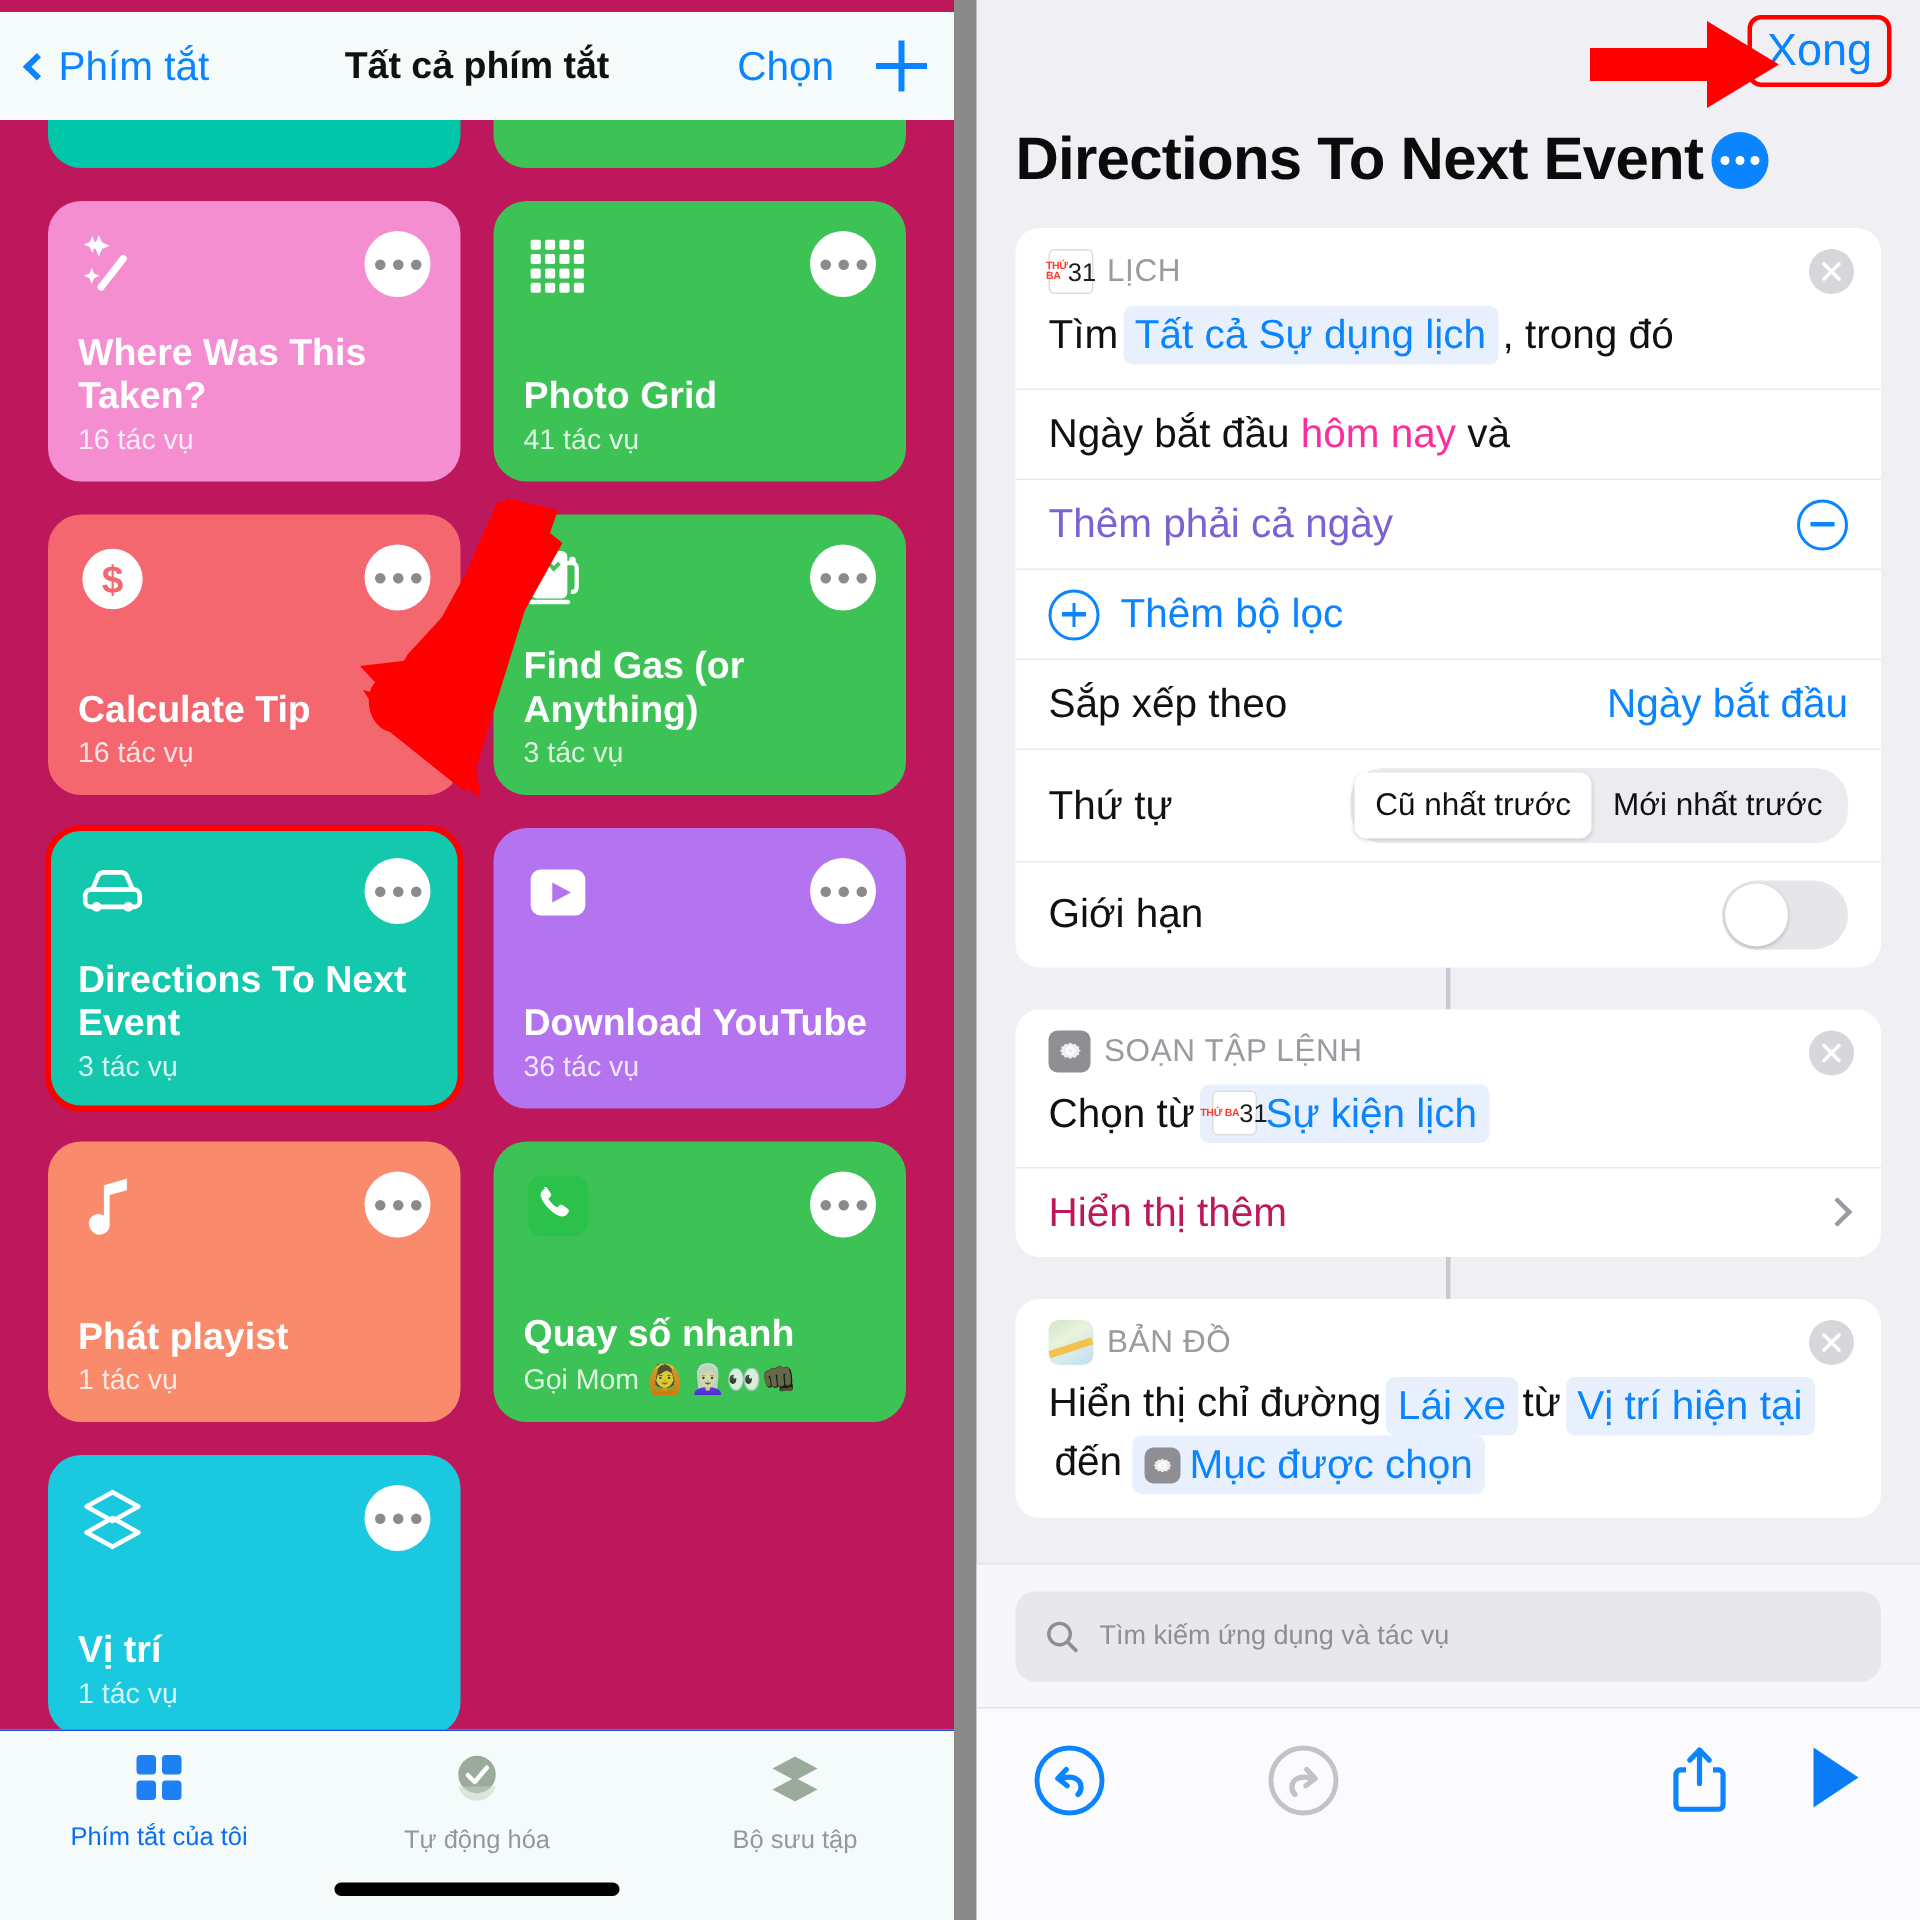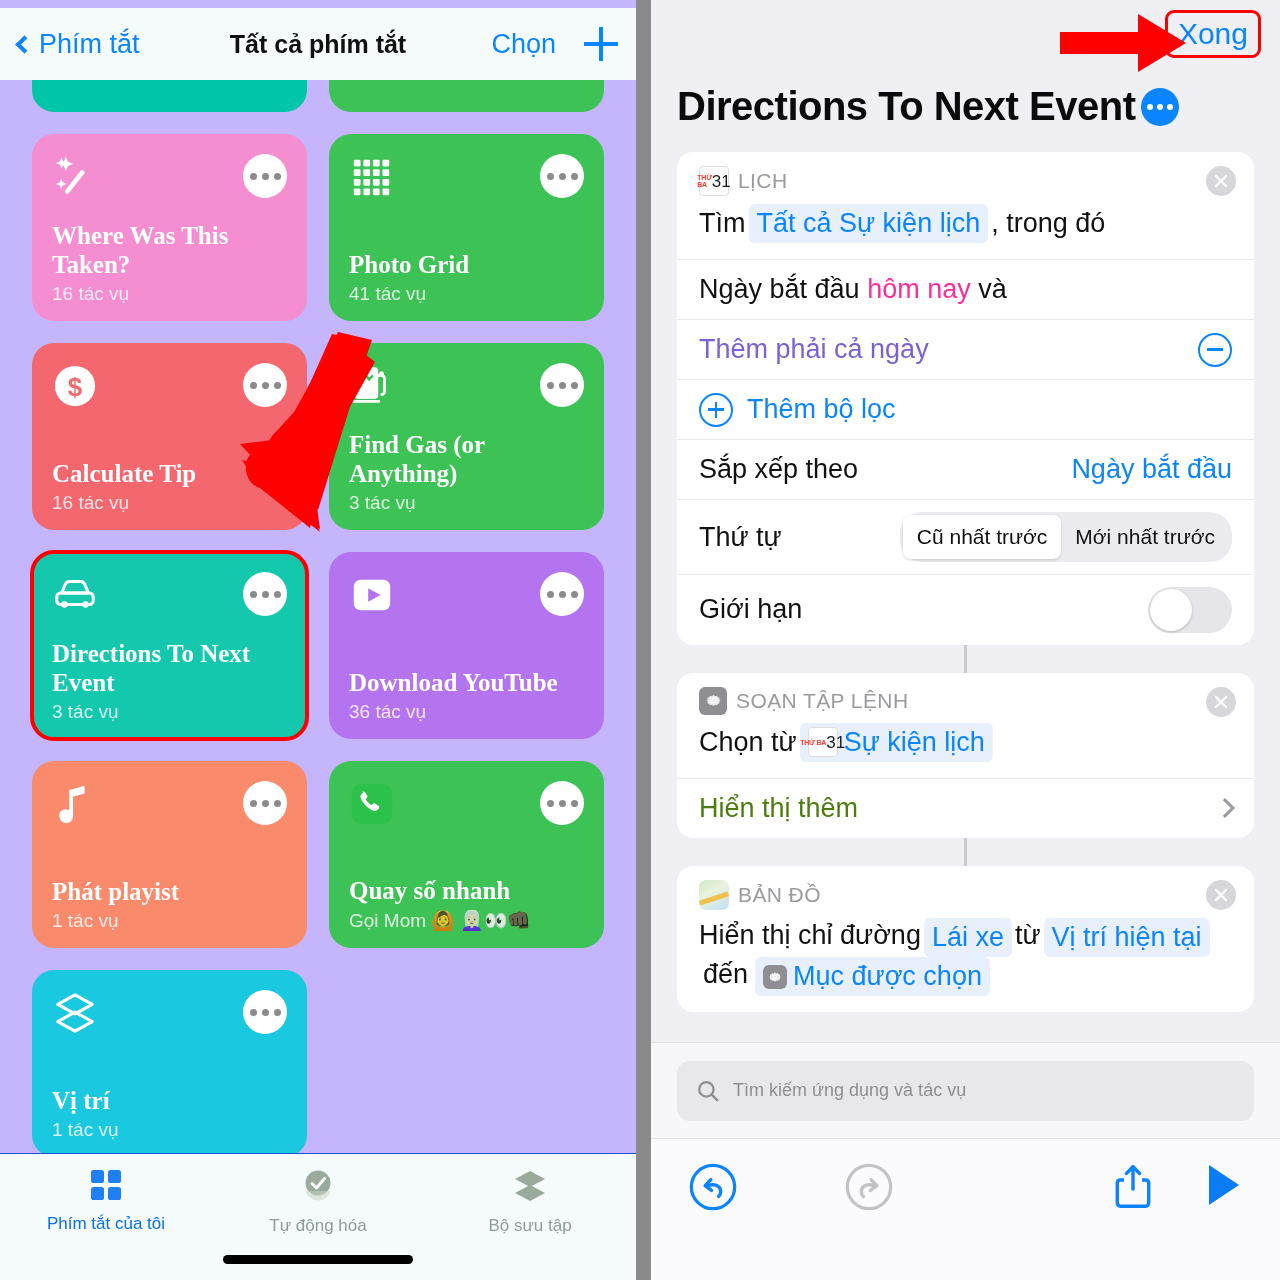--- a/index.html
+++ b/index.html
@@ -8,21 +8,21 @@
     font-family: "Liberation Sans", sans-serif;
     background: #8a8a8a;
     overflow: hidden;
   }
   .stage { position: relative; width: 1280px; height: 1280px; }
 
   
   .left-panel {
     position: absolute; left: 0; top: 0;
     width: 636px; height: 1280px;
-    background: #c4b5fd;
+    background: #be185d;
     overflow: hidden;
   }
   .l-navbar {
     position: absolute; left: 0; top: 8px; width: 636px; height: 72px;
     background: #f5fbfa;
     display: flex; align-items: center;
     padding: 0 18px;
     z-index: 5;
   }
   .nav-back {
@@ -76,21 +76,20 @@
   .sc-icon { width: 46px; height: 46px; color:#fff; display:block; }
   .sc-dots {
     width: 44px; height: 44px; border-radius: 50%;
     background: #fff; display:flex; align-items:center; justify-content:center;
     gap: 5px; flex: none;
   }
   .sc-dots i { width: 7px; height:7px; border-radius:50%; background:#8b8b8b; display:block; }
   .sc-name {
     color:#fff; font-size: 25px; font-weight: bold; line-height: 1.16;
     margin-bottom: 4px;
-    font-family: Liberation Serif, serif;
   }
   .sc-sub { color: rgba(255,255,255,0.82); font-size: 19px; }
   .sc-card.selected {
     outline: 4px solid #ff0000; outline-offset: -2px;
   }
 
   .l-tabbar {
     position: absolute; left: 0; bottom: 0; width: 636px; height: 127px;
     background: #f5fbfa; border-top: 1px solid #1d4ed8;
     display: flex; align-items: flex-start; padding-top: 14px;
@@ -166,21 +165,21 @@
   }
   .act-row.first { border-top: none; padding-top: 4px; padding-bottom: 16px; }
   .tok {
     background: #e8f0fe; color: #0a84ff; border-radius: 6px;
     padding: 2px 8px; margin: 0 3px; white-space: nowrap;
     display: inline-flex; align-items:center; gap: 6px;
   }
   .pink { color: #ff2d9b; }
   .purple { color: #7b61d4; }
   .blue { color: #0a84ff; }
-  .grey { color: #4d7c0f; }
+  .grey { color: #be185d; }
   .minus-circ, .plus-circ {
     width: 34px; height: 34px; border-radius: 50%;
     border: 2.5px solid #0a84ff; position: relative; flex: none;
   }
   .minus-circ:before {
     content:""; position:absolute; left:7px; top:13.5px; width:16px; height:2.6px; background:#0a84ff;
   }
   .plus-circ:before {
     content:""; position:absolute; left:7px; top:13.5px; width:16px; height:2.6px; background:#0a84ff;
   }
@@ -528,21 +527,21 @@
           <span class="act-hdr-label">LỊCH</span>
         </div>
         <div class="act-x">
           <svg viewBox="0 0 16 16">
               <path d="M3 3 L13 13 M13 3 L3 13" stroke="#fff" stroke-width="2.4" stroke-linecap="round" fill="none"></path>
             </svg>
         </div>
 
         <div class="act-row first">
           <span>Tìm</span>
-          <span class="tok">Tất cả Sự kiện lịch</span>
+          <span class="tok">Tất cả Sự dụng lịch</span>
           <span>, trong đó</span>
         </div>
 
         <div class="act-row">
           <span>Ngày bắt đầu</span>&nbsp;
           <span class="pink">hôm nay</span>&nbsp;
           <span>và</span>
         </div>
 
         <div class="act-row row-spread">

